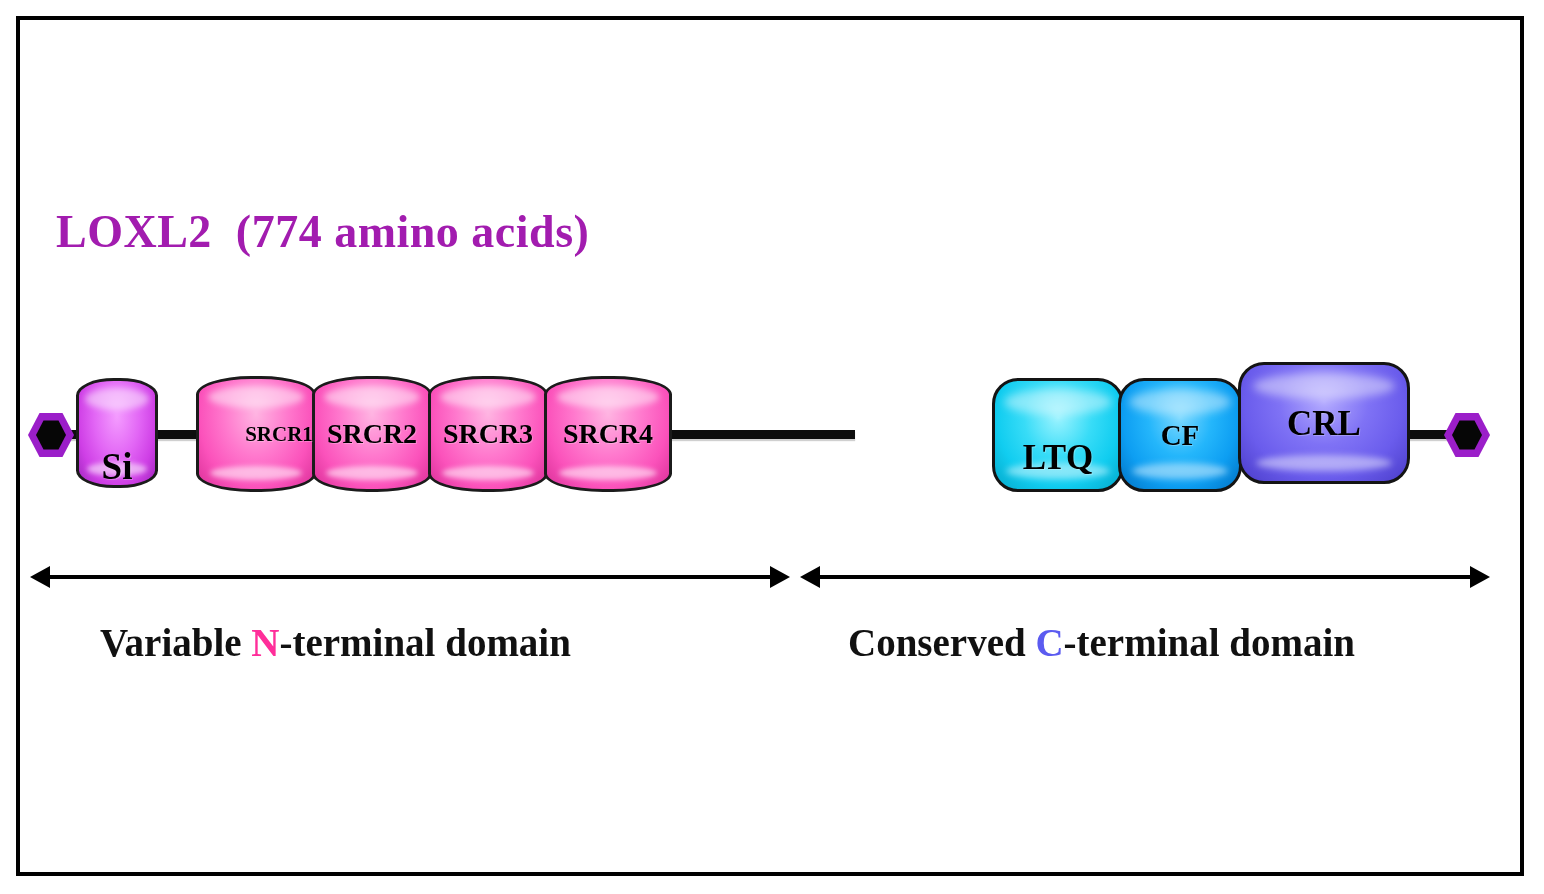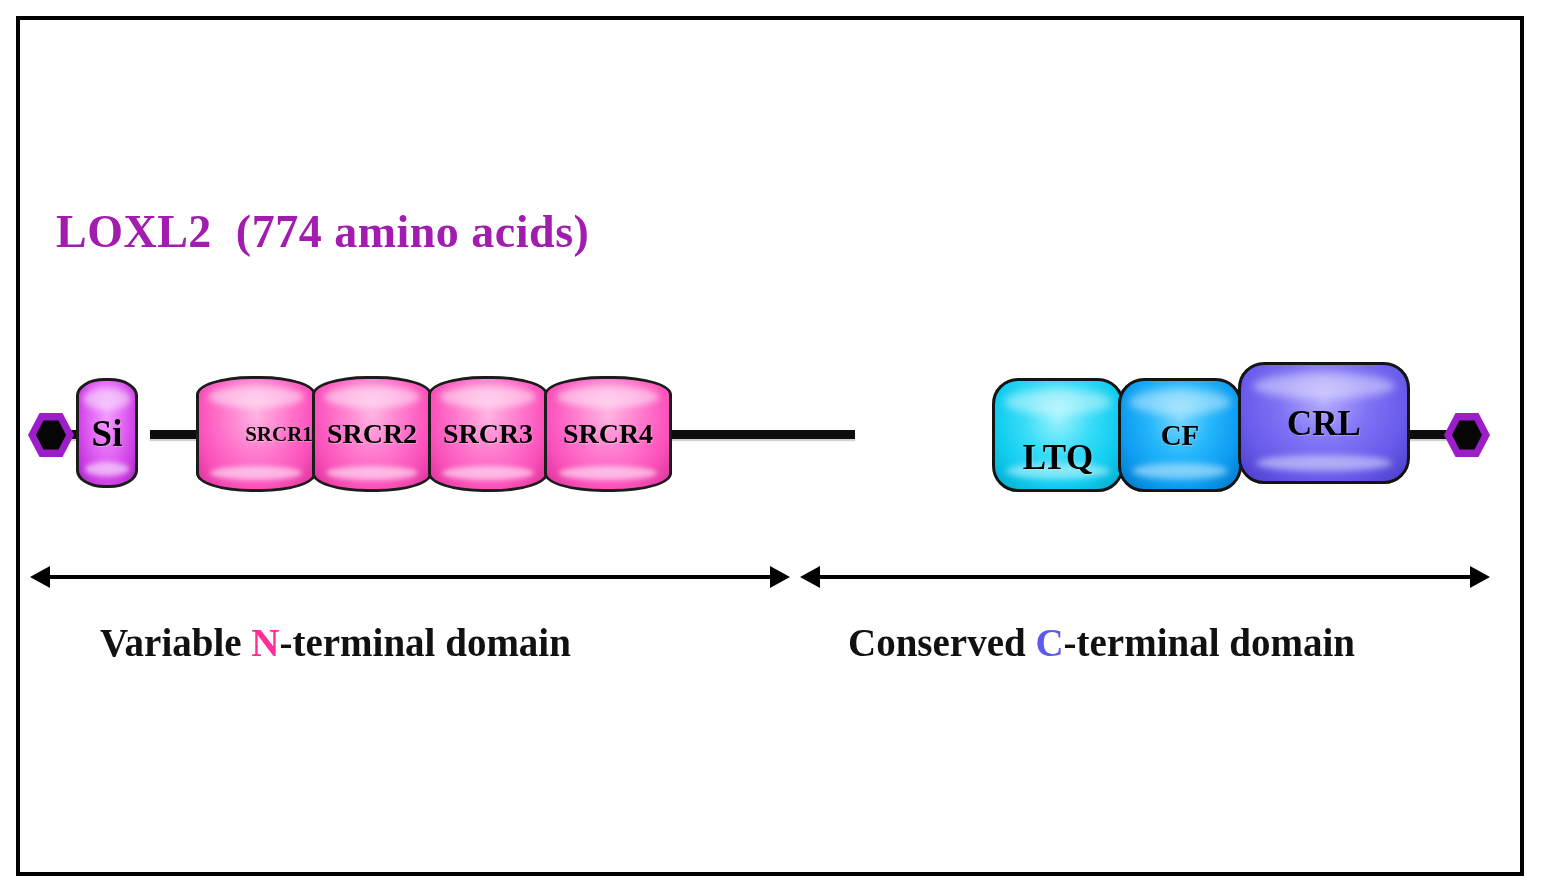--- a/index.html
+++ b/index.html
@@ -208,22 +208,22 @@
   <div class="backbone" style="left:1400px; width:50px;"></div>
 
   <div class="cap-purple-outer" style="left:28px;">
   </div>
   <div class="cap-black-inner" style="left:36px;"></div>
 
   <div class="cap-purple-outer" style="left:1444px;">
   </div>
   <div class="cap-black-inner" style="left:1452px;"></div>
 
-  <div class="domain cyl" style="left:76px; top:378px; width:62px; height:110px;
-              background: radial-gradient(ellipse at 50% 34%, #f49cff 0%, #e266f5 42%, #cf3fe6 72%, #a026bd 100%);">
+  <div class="domain cyl" style="left:76px; top:378px; width:82px; height:110px;
+              background: radial-gradient(ellipse at 50% 34%, #f49cff 0%, #e266f5 42%, #cf3fe6 72%, #a026bd 100%); align-items: flex-end;">
     <span class="lbl" style="font-size:37px;">Si</span>
   </div>
 
   <div class="domain cyl" style="left:196px; top:376px; width:120px; height:116px;
               background: radial-gradient(ellipse at 50% 32%, #ffb4e2 0%, #ff78cd 40%, #fb52bb 70%, #d92f97 100%);">
     <span class="lbl" style="font-size:21px;margin-left:46px;">SRCR1</span>
   </div>
 
   <div class="domain cyl" style="left:312px; top:376px; width:120px; height:116px;
               background: radial-gradient(ellipse at 50% 32%, #ffb4e2 0%, #ff78cd 40%, #fb52bb 70%, #d92f97 100%);">

